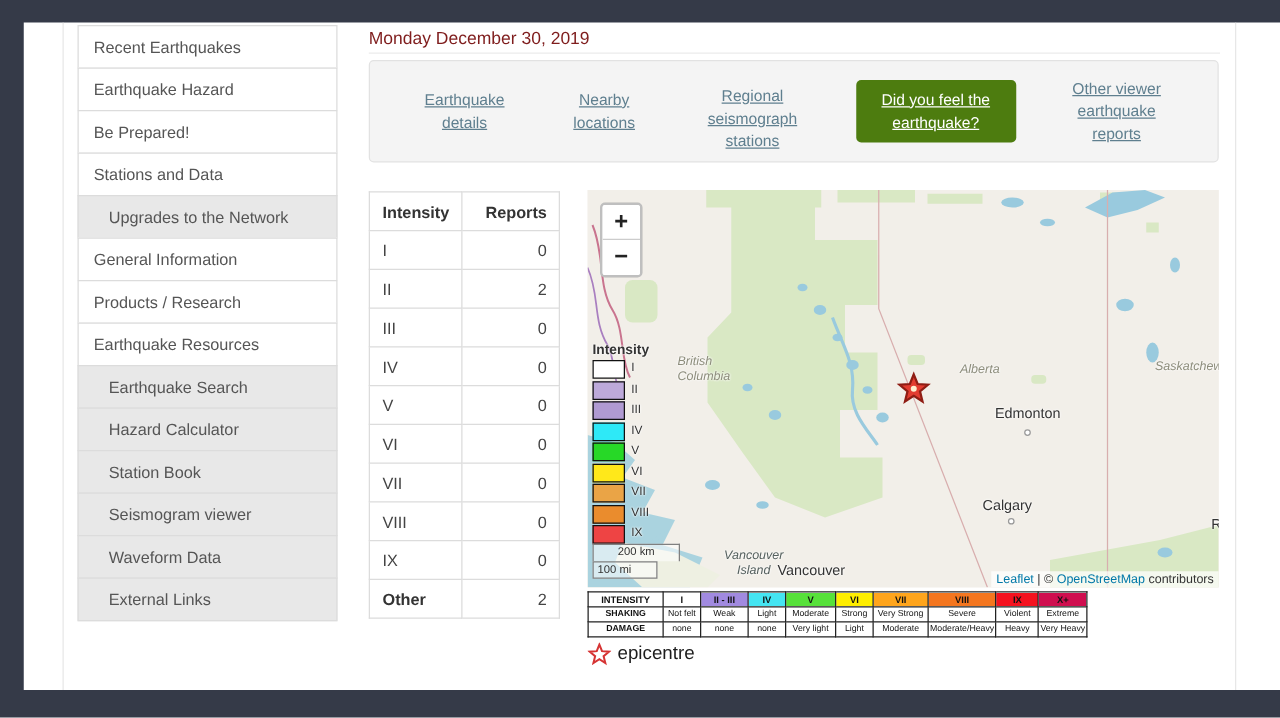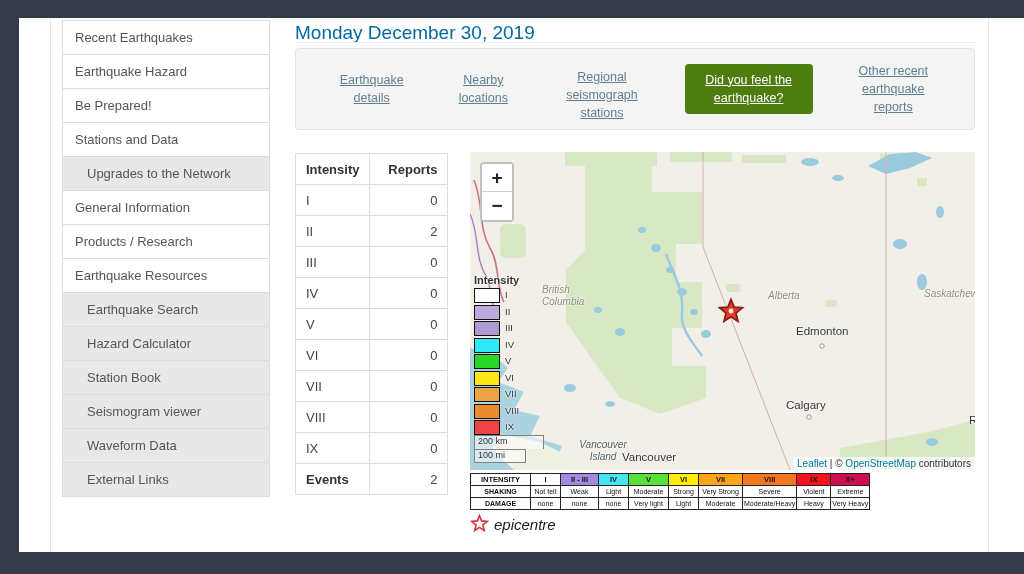--- a/index.html
+++ b/index.html
@@ -18,21 +18,21 @@
   .sidebar ul{list-style:none;margin:0;padding:0;}
   .sidebar li{
     box-sizing:border-box;height:35px;line-height:33px;
     border:1px solid #dcdcdc;margin-top:-1px;
     padding-left:12px;font-size:13px;color:#555;background:#fff;
     white-space:nowrap;overflow:hidden;cursor:pointer;
   }
   .sidebar li.sub{background:#e8e8e8;padding-left:24px;}
 
   
-  .date{position:absolute;left:276px;top:4px;font-size:19px;color:#0369a1;}
+  .date{position:absolute;left:276px;top:4px;font-size:14px;color:#7f1d1d;}
   .date-rule{position:absolute;left:276px;top:24px;width:681px;height:1px;background:#ececec;}
 
   .tabbar{
     position:absolute;left:276px;top:30px;width:680px;height:82px;box-sizing:border-box;
     background:#f4f4f4;border:1px solid #e2e2e2;border-radius:4px;
     display:flex;align-items:center;justify-content:space-evenly;
   }
   .tab{
     display:block;text-align:center;font-size:12.5px;line-height:1.45;
     color:#5f7f8f;text-decoration:underline;cursor:pointer;
@@ -81,39 +81,39 @@
   .maplegend .sl{
     position:absolute;left:31px;top:1px;font-size:9.5px;color:#333;
     text-shadow:0 0 2px #fff,0 0 2px #fff;
   }
 
   .scalectl{position:absolute;left:4px;bottom:7px;font-size:9px;color:#333;}
   .scalectl .sbox{
     box-sizing:border-box;background:rgba(255,255,255,0.55);
     border:1.5px solid #808080;padding:0 3px;line-height:11px;height:14px;
   }
-  .scalectl .km{width:70px;border-bottom:none;}
+  .scalectl .km{width:70px;border-bottom:none;text-align:center;}
   .scalectl .mi{width:52px;border-top:1.5px solid #808080;}
 
   .attribution{
     position:absolute;right:0;bottom:0;font-size:10px;color:#333;
     background:rgba(255,255,255,0.72);padding:1px 4px;white-space:nowrap;
   }
   .attribution a{color:#0078a8;text-decoration:none;cursor:pointer;}
 
   
   .scale-table{position:absolute;left:451px;top:455px;border-collapse:collapse;table-layout:fixed;}
   .scale-table td{
     box-sizing:border-box;border:1px solid #222;text-align:center;
     font-size:7px;color:#111;height:12px;padding:0 1px;background:#fff;
     overflow:hidden;white-space:nowrap;
   }
   .scale-table tr.hdr td{font-weight:bold;font-size:7.5px;}
 
-  .epic{position:absolute;left:451px;top:496px;display:flex;align-items:flex-end;font-style:italic;}
+  .epic{position:absolute;left:451px;top:496px;display:flex;align-items:flex-start;}
   .epic svg{margin-right:5px;}
   .epic .et{font-size:15px;color:#1c1c1c;font-weight:500;}
 </style>
 </head>
 <body>
 
 <div class="page">
   <div class="vline left"></div>
   <div class="vline right"></div>
 
@@ -137,21 +137,21 @@
   </nav>
 
   <div class="date">Monday December 30, 2019</div>
   <div class="date-rule"></div>
 
   <div class="tabbar" id="tabbar">
       <a class="tab" style="width: 80px;">Earthquake details</a>
       <a class="tab" style="width: 72px;">Nearby locations</a>
       <a class="tab" style="width: 94px; margin-top: 12px;">Regional seismograph stations</a>
       <a class="tab active" style="width: 110px;">Did you feel the earthquake?</a>
-      <a class="tab" style="width: 90px;">Other recent earthquake reports</a>
+      <a class="tab" style="width: 90px;">Other viewer earthquake reports</a>
     </div>
 
   <table class="report">
     <thead>
         <tr id="report-head">
           <th>Intensity</th>
           <th>Reports</th>
         </tr>
       </thead>
     <tbody id="report-body">
@@ -185,21 +185,21 @@
         </tr>
         <tr>
           <td>VIII</td>
           <td>0</td>
         </tr>
         <tr>
           <td>IX</td>
           <td>0</td>
         </tr>
         <tr>
-          <td class="b">Events</td>
+          <td class="b">Other</td>
           <td>2</td>
         </tr>
       </tbody>
   </table>
 
   <div class="map">
     <svg class="base" width="505" height="318" viewBox="0 0 505 318">
       <rect x="0" y="0" width="505" height="318" fill="#f2efe9"></rect>
 
       <g fill="#d9e8c4">

